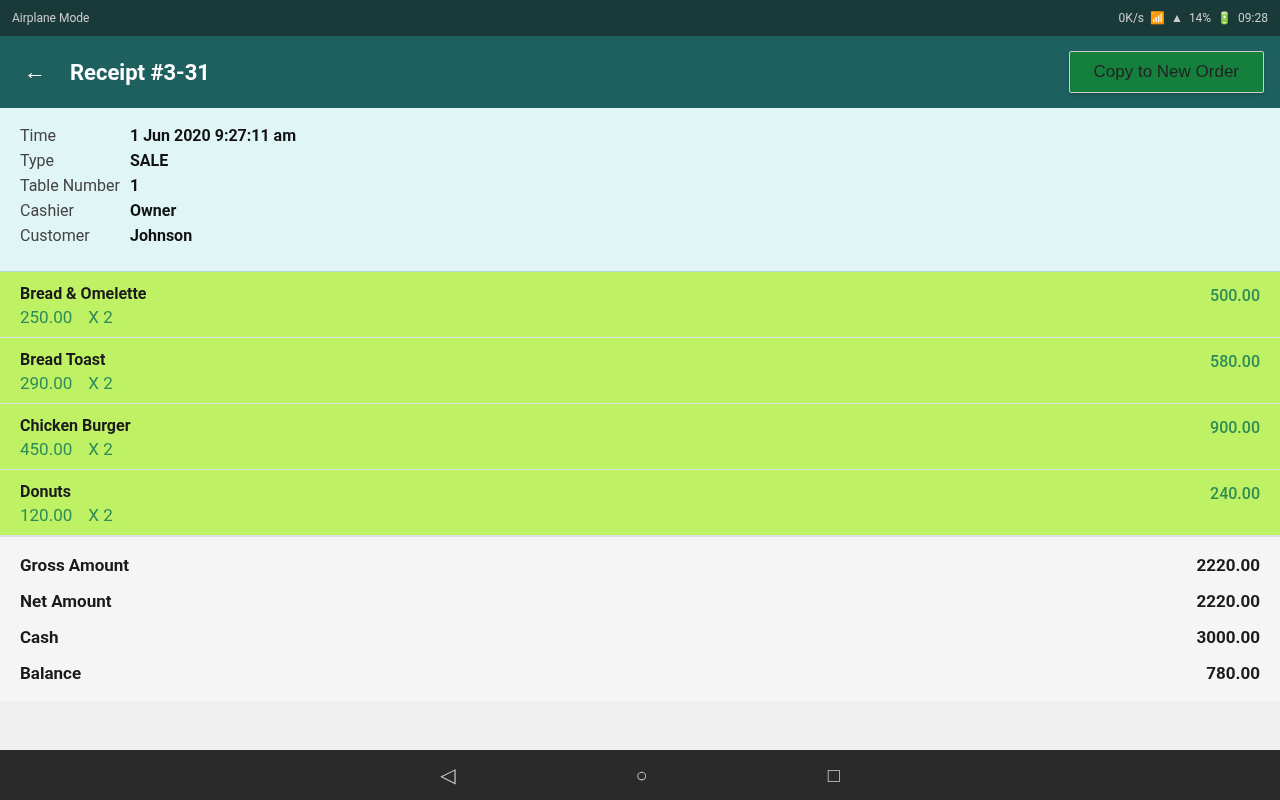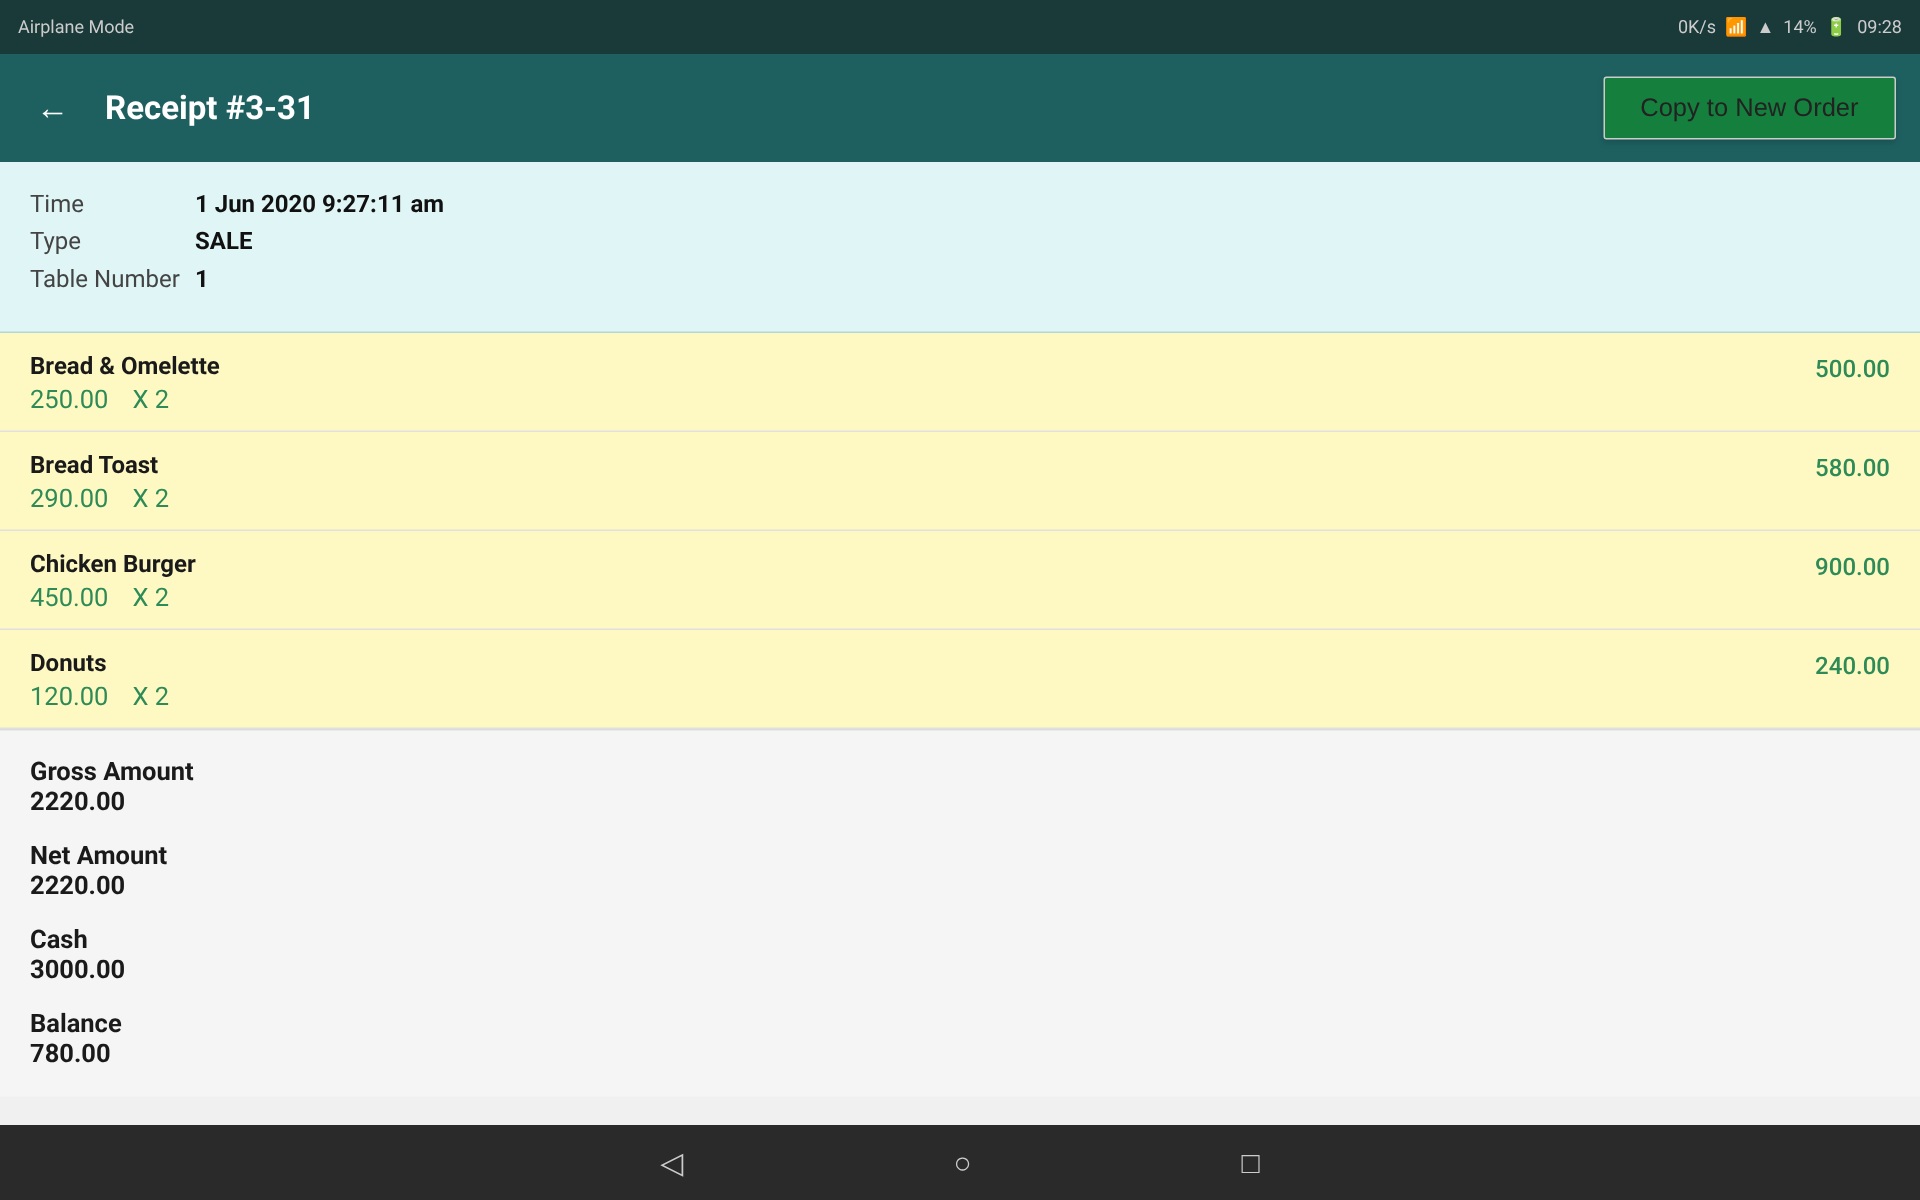--- a/index.html
+++ b/index.html
@@ -73,21 +73,21 @@
       min-width: 110px;
       font-weight: normal;
     }
     .info-value {
       color: #111;
       font-weight: bold;
     }
 
     
     .items-section {
-      background: #fef9c3;
+      background: #bef264;
       flex: 1;
     }
     .item-row {
       padding: 12px 20px 10px 20px;
       border-bottom: 1px solid #e0e0e0;
       display: flex;
       align-items: flex-start;
       justify-content: space-between;
     }
     .item-left { display: flex; flex-direction: column; gap: 4px; }
@@ -97,24 +97,23 @@
 
     
     .summary-section {
       background: #f5f5f5;
       padding: 10px 20px;
       border-top: 1px solid #ddd;
     }
     .summary-row {
       display: flex;
       justify-content: space-between;
-      align-items: flex-start;
+      align-items: center;
       padding: 8px 0;
       font-size: 17px;
-      flex-direction: column;
     }
     .summary-label { font-weight: bold; color: #1a1a1a; }
     .summary-value { font-weight: bold; color: #1a1a1a; font-size: 17px; }
 
     
     .nav-bar {
       width: 100%;
       height: 50px;
       background: #2a2a2a;
       display: flex;
@@ -160,20 +159,28 @@
     <span class="info-value">1 Jun 2020 9:27:11 am</span>
   </div>
   <div class="info-row">
     <span class="info-label">Type</span>
     <span class="info-value">SALE</span>
   </div>
   <div class="info-row">
     <span class="info-label">Table Number</span>
     <span class="info-value">1</span>
   </div>
+  <div class="info-row">
+    <span class="info-label">Cashier</span>
+    <span class="info-value">Owner</span>
+  </div>
+  <div class="info-row">
+    <span class="info-label">Customer</span>
+    <span class="info-value">Johnson</span>
+  </div>
 </div>
 
 <div class="items-section" id="items-container">
 <div class="item-row">
     <div class="item-left">
       <span class="item-name">Bread &amp; Omelette</span>
       <div class="item-price-qty">
         <span>250.00</span>
         <span>X 2</span>
       </div>

